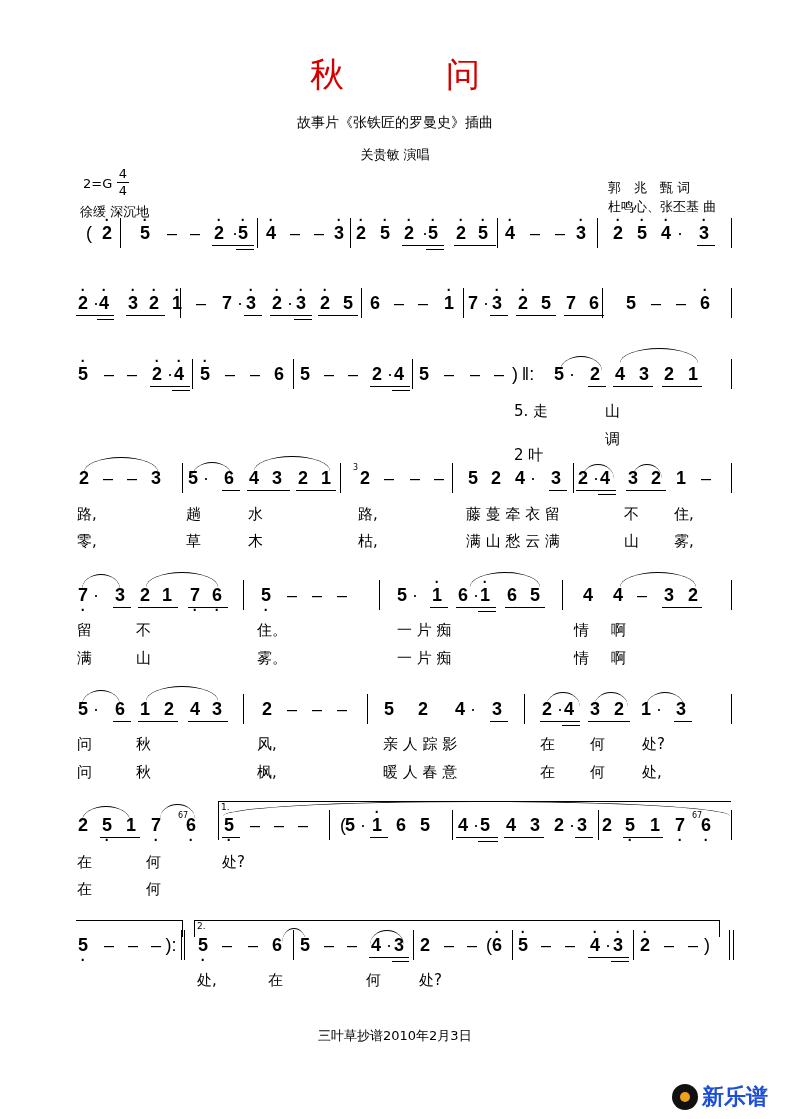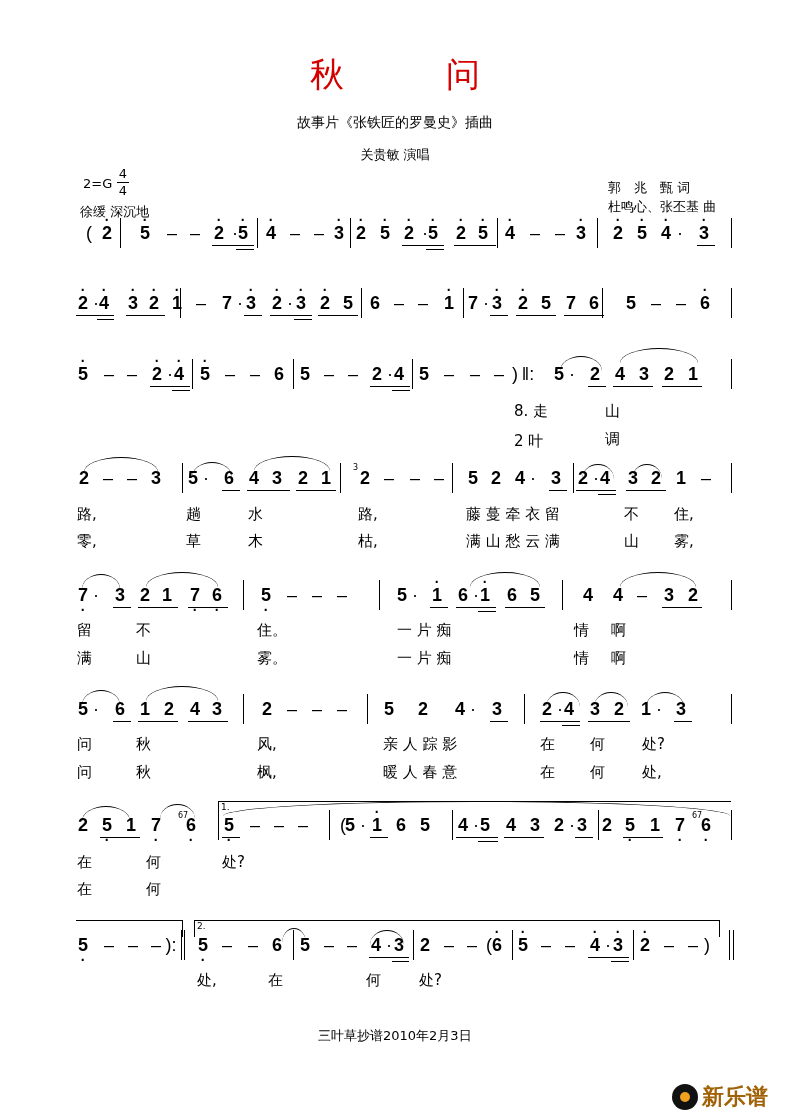--- a/index.html
+++ b/index.html
@@ -25,21 +25,21 @@
   .slur { position:absolute; height:14px; border-top:1.3px solid #000; border-radius:50% 50% 0 0 / 100% 100% 0 0; }
   .lyric { position:absolute; font-size:15px; line-height:18px; }
   .volta { position:absolute; border-top:1px solid #000; border-left:1px solid #000; height:16px; }
   .volta.r { border-right:1px solid #000; }
   .volta span { position:absolute; left:2px; top:0px; font-size:9px; }
   .grace { position:absolute; font-size:8px; line-height:9px; font-weight:normal; }
   .footer { left:318px; top:1027px; font-size:13px; }
   .logo { left:672px; top:1082px; display:flex; align-items:center; gap:4px; }
   .disc { width:26px; height:26px; border-radius:50%; background:#111; position:relative; }
   .disc::after { content:""; position:absolute; left:8px; top:8px; width:10px; height:10px; border-radius:50%; background:#f0a020; }
-  .logo-text { font-size:22px; font-weight:bold; color:#a16207; }
+  .logo-text { font-size:22px; font-weight:bold; color:#1d4ed8; }
 </style>
 </head>
 <body>
 
 <div class="abs title">秋　问</div>
 <div class="abs subtitle">故事片《张铁匠的罗曼史》插曲</div>
 <div class="abs performer">关贵敏 演唱</div>
 <div class="abs key">2=G</div>
 <div class="abs timesig">
   <span>4</span>
@@ -398,23 +398,23 @@
     <span class="ul" style="left: 588px; width: 41px; top: 957px;"></span>
     <span class="ul" style="left: 611px; width: 18px; top: 961px;"></span>
     <span class="slur" style="left: 282px; width: 24px; top: 928px;"></span>
     <span class="slur" style="left: 370px; width: 34px; top: 930px;"></span>
     <span class="volta r" style="left: 194px; width: 524px; top: 920px;">
       <span>2.</span>
     </span>
     <span class="volta r" style="left: 76px; width: 106px; top: 920px; border-left: none;"></span>
   </div>
 <div id="lyrics">
-    <span class="lyric" style="left: 514px; top: 402px;">8. 走</span>
+    <span class="lyric" style="left: 514px; top: 402px;">5. 走</span>
     <span class="lyric" style="left: 605px; top: 402px;">山</span>
-    <span class="lyric" style="left: 514px; top: 432px;">2  叶</span>
+    <span class="lyric" style="left: 514px; top: 446px;">2  叶</span>
     <span class="lyric" style="left: 605px; top: 430px;">调</span>
     <span class="lyric" style="left: 77px; top: 505px;">路,</span>
     <span class="lyric" style="left: 186px; top: 505px;">趟</span>
     <span class="lyric" style="left: 248px; top: 505px;">水</span>
     <span class="lyric" style="left: 358px; top: 505px;">路,</span>
     <span class="lyric" style="left: 466px; top: 505px;">藤 蔓 牵 衣 留</span>
     <span class="lyric" style="left: 624px; top: 505px;">不</span>
     <span class="lyric" style="left: 674px; top: 505px;">住,</span>
     <span class="lyric" style="left: 77px; top: 532px;">零,</span>
     <span class="lyric" style="left: 186px; top: 532px;">草</span>

